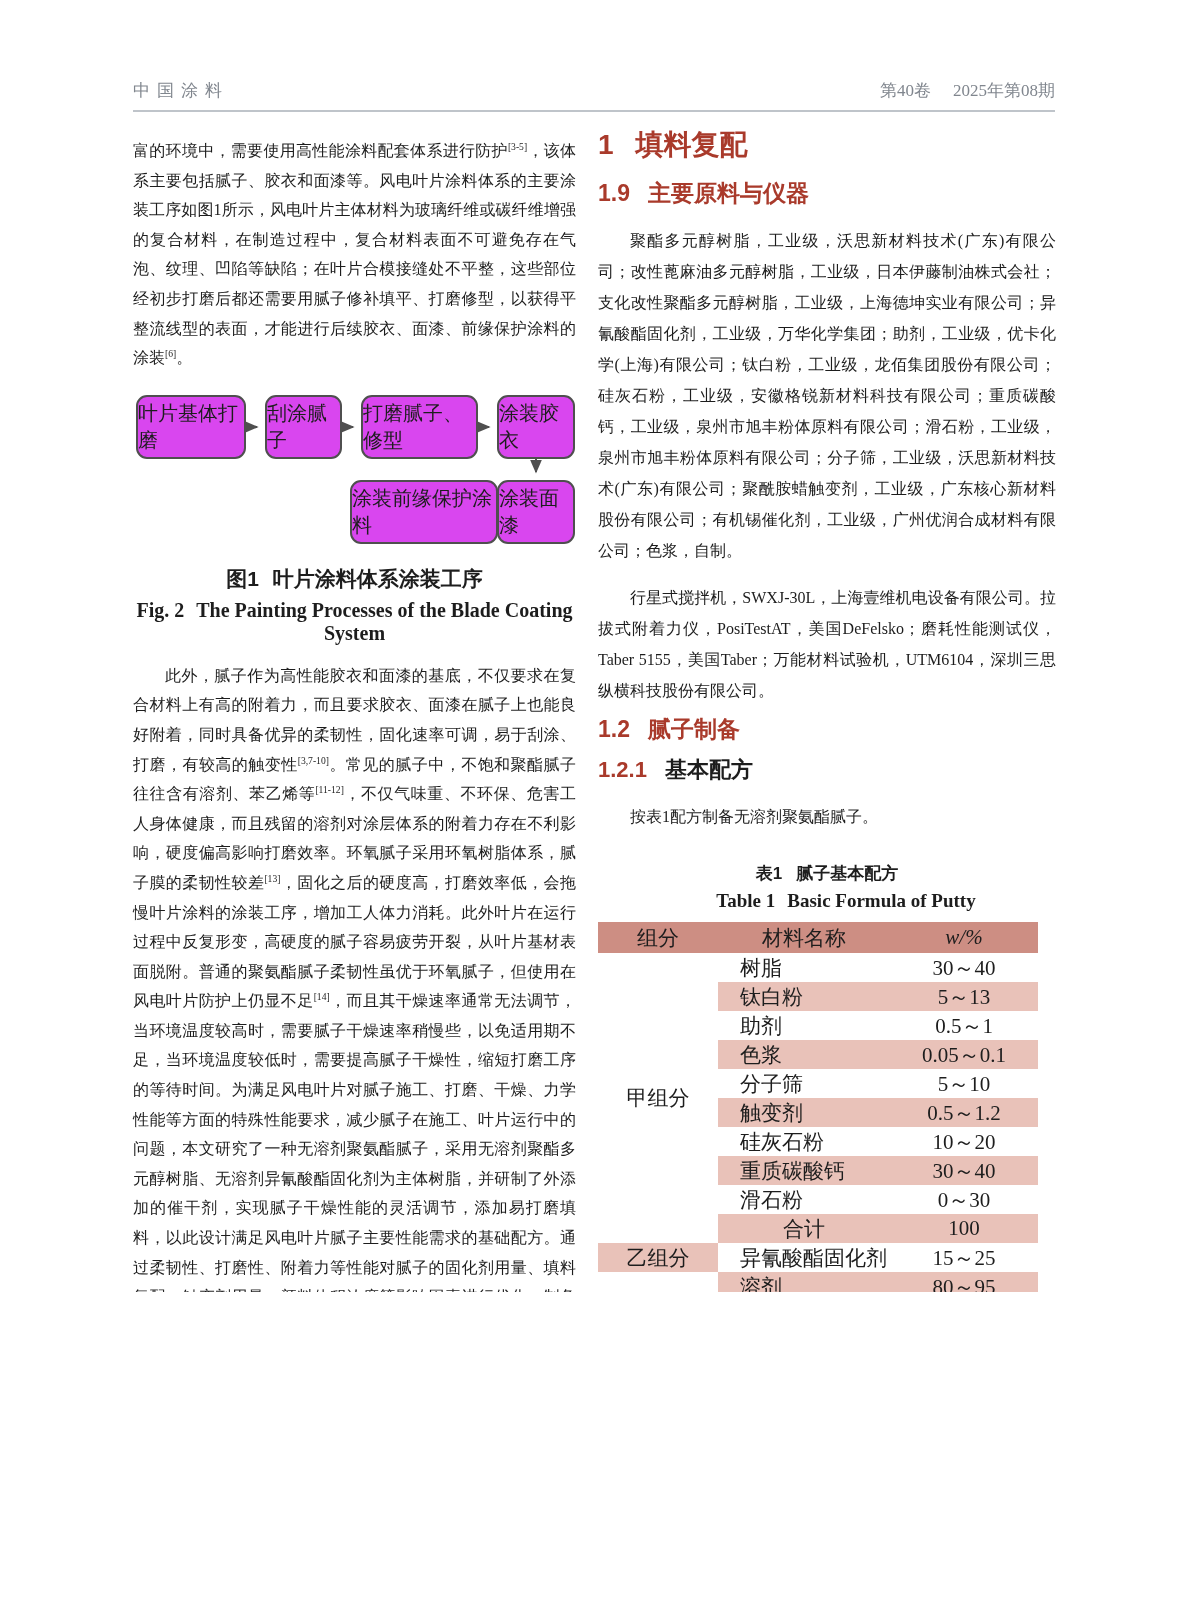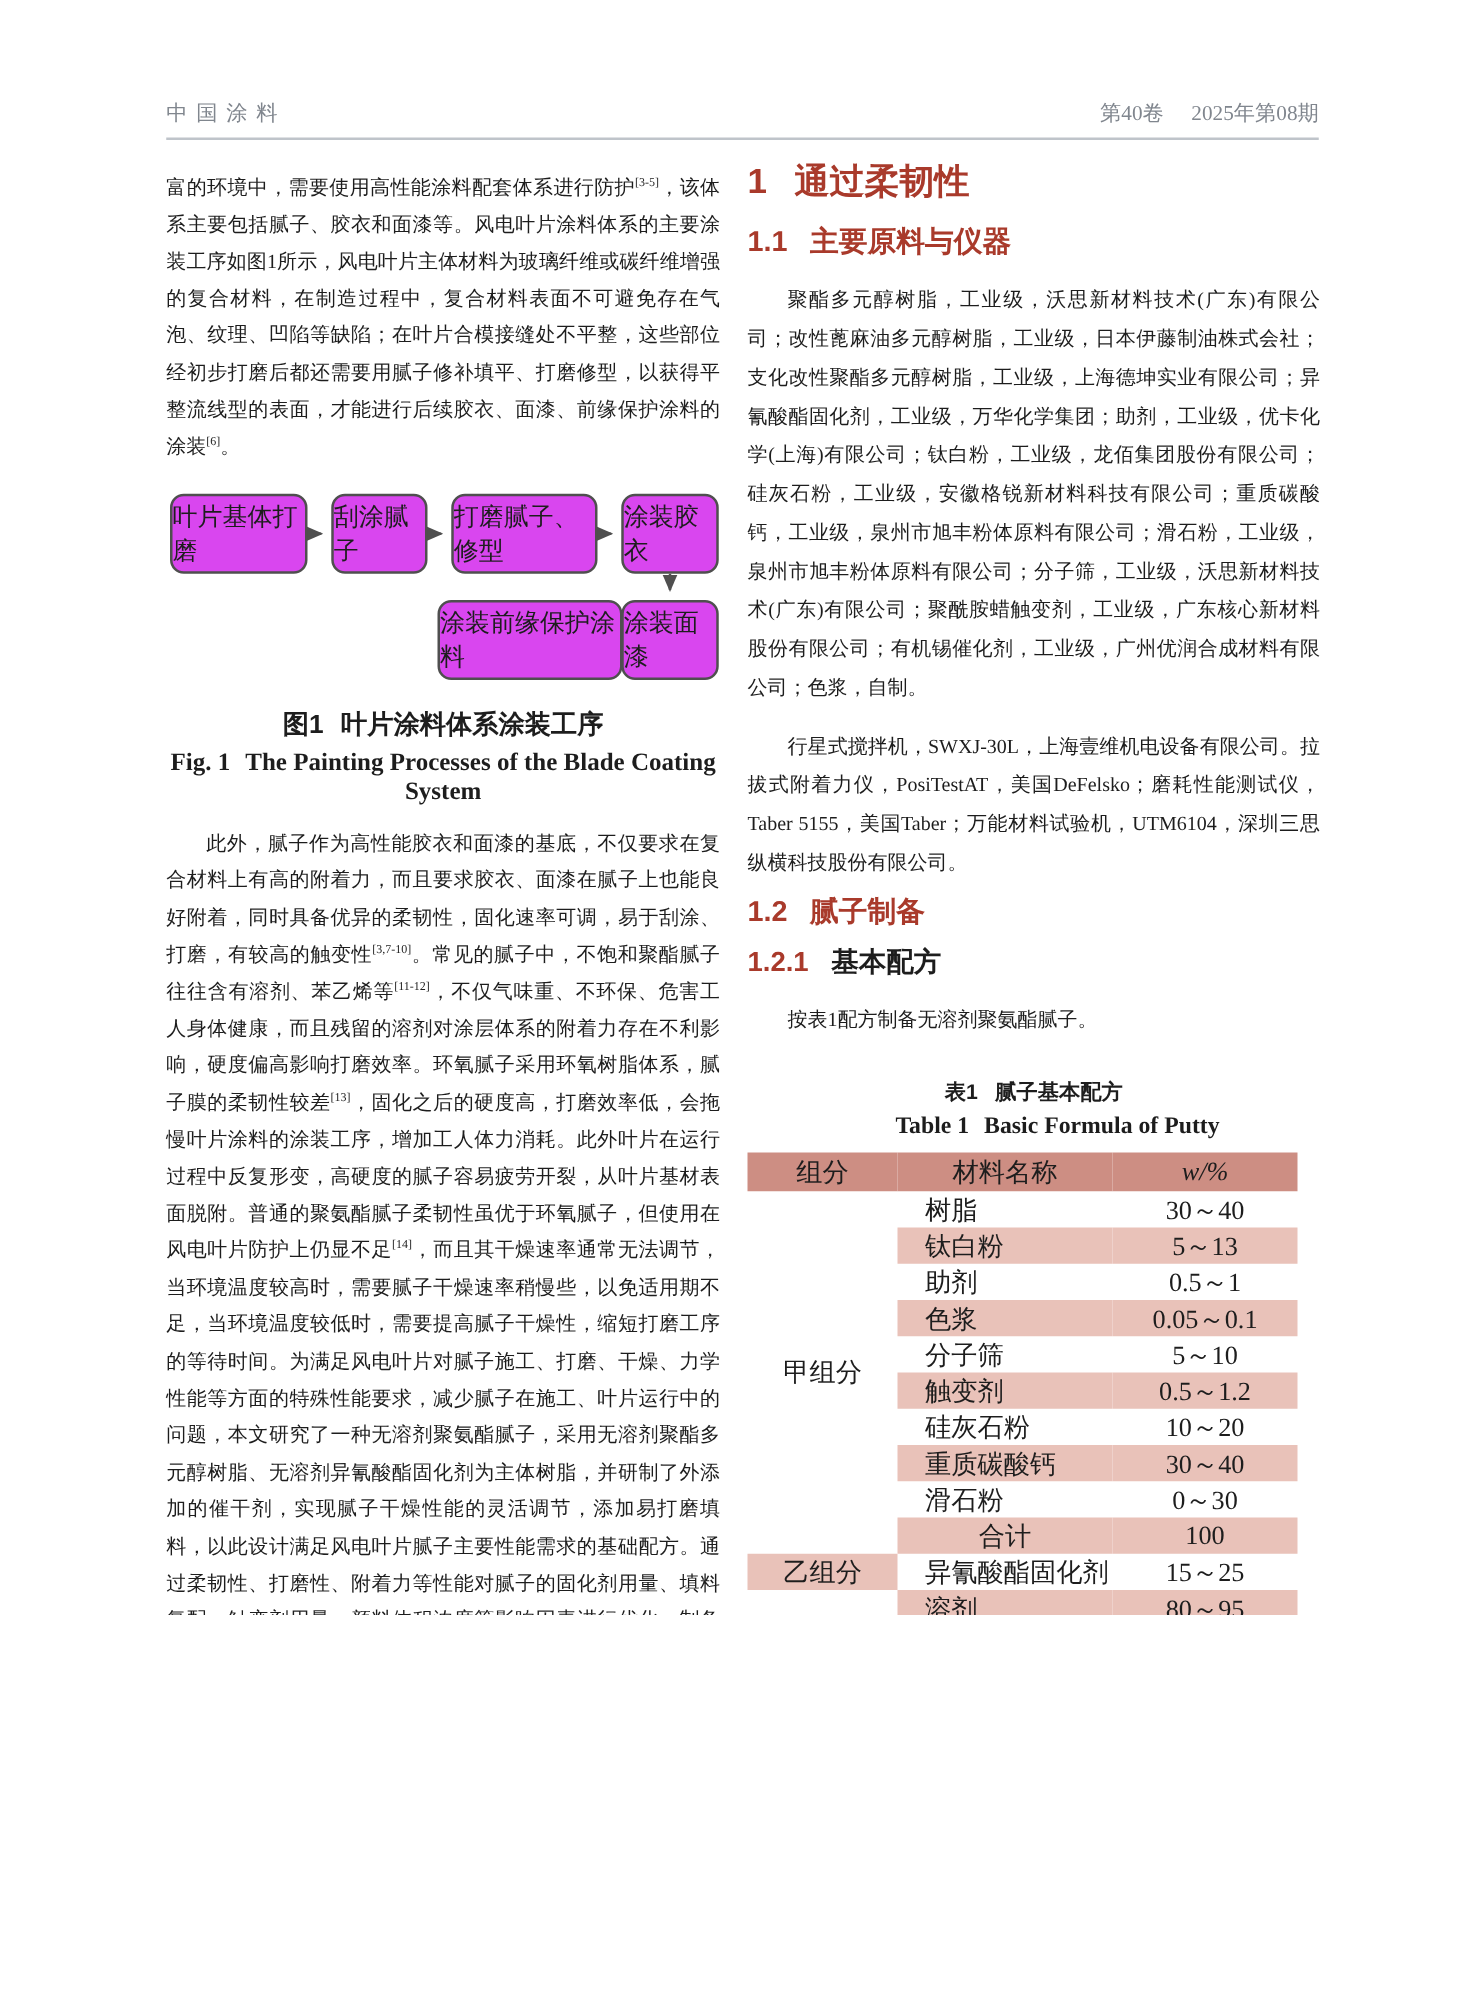--- a/index.html
+++ b/index.html
@@ -159,32 +159,32 @@
       <div class="fbox b3">打磨腻子、修型</div>
       <div class="fbox b4">涂装胶衣</div>
       <div class="fbox b5">涂装前缘保护涂料</div>
       <div class="fbox b6">涂装面漆</div>
     </div>
 
     <div class="fig-caption-cn">
       <span class="cap-num">图1</span><span>叶片涂料体系涂装工序</span>
     </div>
     <div class="fig-caption-en">
-      <span class="cap-num">Fig. 1</span><span>The Painting Processes of the Blade Coating System</span>
+      <span class="cap-num">Fig. 2</span><span>The Painting Processes of the Blade Coating System</span>
     </div>
 
     <p class="body indent para2">此外，腻子作为高性能胶衣和面漆的基底，不仅要求在复合材料上有高的附着力，而且要求胶衣、面漆在腻子上也能良好附着，同时具备优异的柔韧性，固化速率可调，易于刮涂、打磨，有较高的触变性<sup>[3,7-10]</sup>。常见的腻子中，不饱和聚酯腻子往往含有溶剂、苯乙烯等<sup>[11-12]</sup>，不仅气味重、不环保、危害工人身体健康，而且残留的溶剂对涂层体系的附着力存在不利影响，硬度偏高影响打磨效率。环氧腻子采用环氧树脂体系，腻子膜的柔韧性较差<sup>[13]</sup>，固化之后的硬度高，打磨效率低，会拖慢叶片涂料的涂装工序，增加工人体力消耗。此外叶片在运行过程中反复形变，高硬度的腻子容易疲劳开裂，从叶片基材表面脱附。普通的聚氨酯腻子柔韧性虽优于环氧腻子，但使用在风电叶片防护上仍显不足<sup>[14]</sup>，而且其干燥速率通常无法调节，当环境温度较高时，需要腻子干燥速率稍慢些，以免适用期不足，当环境温度较低时，需要提高腻子干燥性，缩短打磨工序的等待时间。为满足风电叶片对腻子施工、打磨、干燥、力学性能等方面的特殊性能要求，减少腻子在施工、叶片运行中的问题，本文研究了一种无溶剂聚氨酯腻子，采用无溶剂聚酯多元醇树脂、无溶剂异氰酸酯固化剂为主体树脂，并研制了外添加的催干剂，实现腻子干燥性能的灵活调节，添加易打磨填料，以此设计满足风电叶片腻子主要性能需求的基础配方。通过柔韧性、打磨性、附着力等性能对腻子的固化剂用量、填料复配、触变剂用量、颜料体积浓度等影响因素进行优化，制备的腻子具有良好的柔韧性、常温可控的固化过程、附着力高、柔韧性好等优点，而且施工方便，不含溶剂，减少VOC排放。</p>
   </div>
 
   <div class="col-right">
     <h2 class="h-l1">
-      <span class="h-num">1</span><span>通过柔韧性</span>
+      <span class="h-num">1</span><span>填料复配</span>
     </h2>
     <h3 class="h-l2">
-      <span class="h-num">1.1</span><span>主要原料与仪器</span>
+      <span class="h-num">1.9</span><span>主要原料与仪器</span>
     </h3>
     <p class="body indent">聚酯多元醇树脂，工业级，沃思新材料技术(广东)有限公司；改性蓖麻油多元醇树脂，工业级，日本伊藤制油株式会社；支化改性聚酯多元醇树脂，工业级，上海德坤实业有限公司；异氰酸酯固化剂，工业级，万华化学集团；助剂，工业级，优卡化学(上海)有限公司；钛白粉，工业级，龙佰集团股份有限公司；硅灰石粉，工业级，安徽格锐新材料科技有限公司；重质碳酸钙，工业级，泉州市旭丰粉体原料有限公司；滑石粉，工业级，泉州市旭丰粉体原料有限公司；分子筛，工业级，沃思新材料技术(广东)有限公司；聚酰胺蜡触变剂，工业级，广东核心新材料股份有限公司；有机锡催化剂，工业级，广州优润合成材料有限公司；色浆，自制。</p>
     <p class="body indent">行星式搅拌机，SWXJ-30L，上海壹维机电设备有限公司。拉拔式附着力仪，PosiTestAT，美国DeFelsko；磨耗性能测试仪，Taber 5155，美国Taber；万能材料试验机，UTM6104，深圳三思纵横科技股份有限公司。</p>
     <h3 class="h-l2">
       <span class="h-num">1.2</span><span>腻子制备</span>
     </h3>
     <h4 class="h-l3">
       <span class="h-num">1.2.1</span><span class="h-title">基本配方</span>
     </h4>
     <p class="body indent">按表1配方制备无溶剂聚氨酯腻子。</p>

